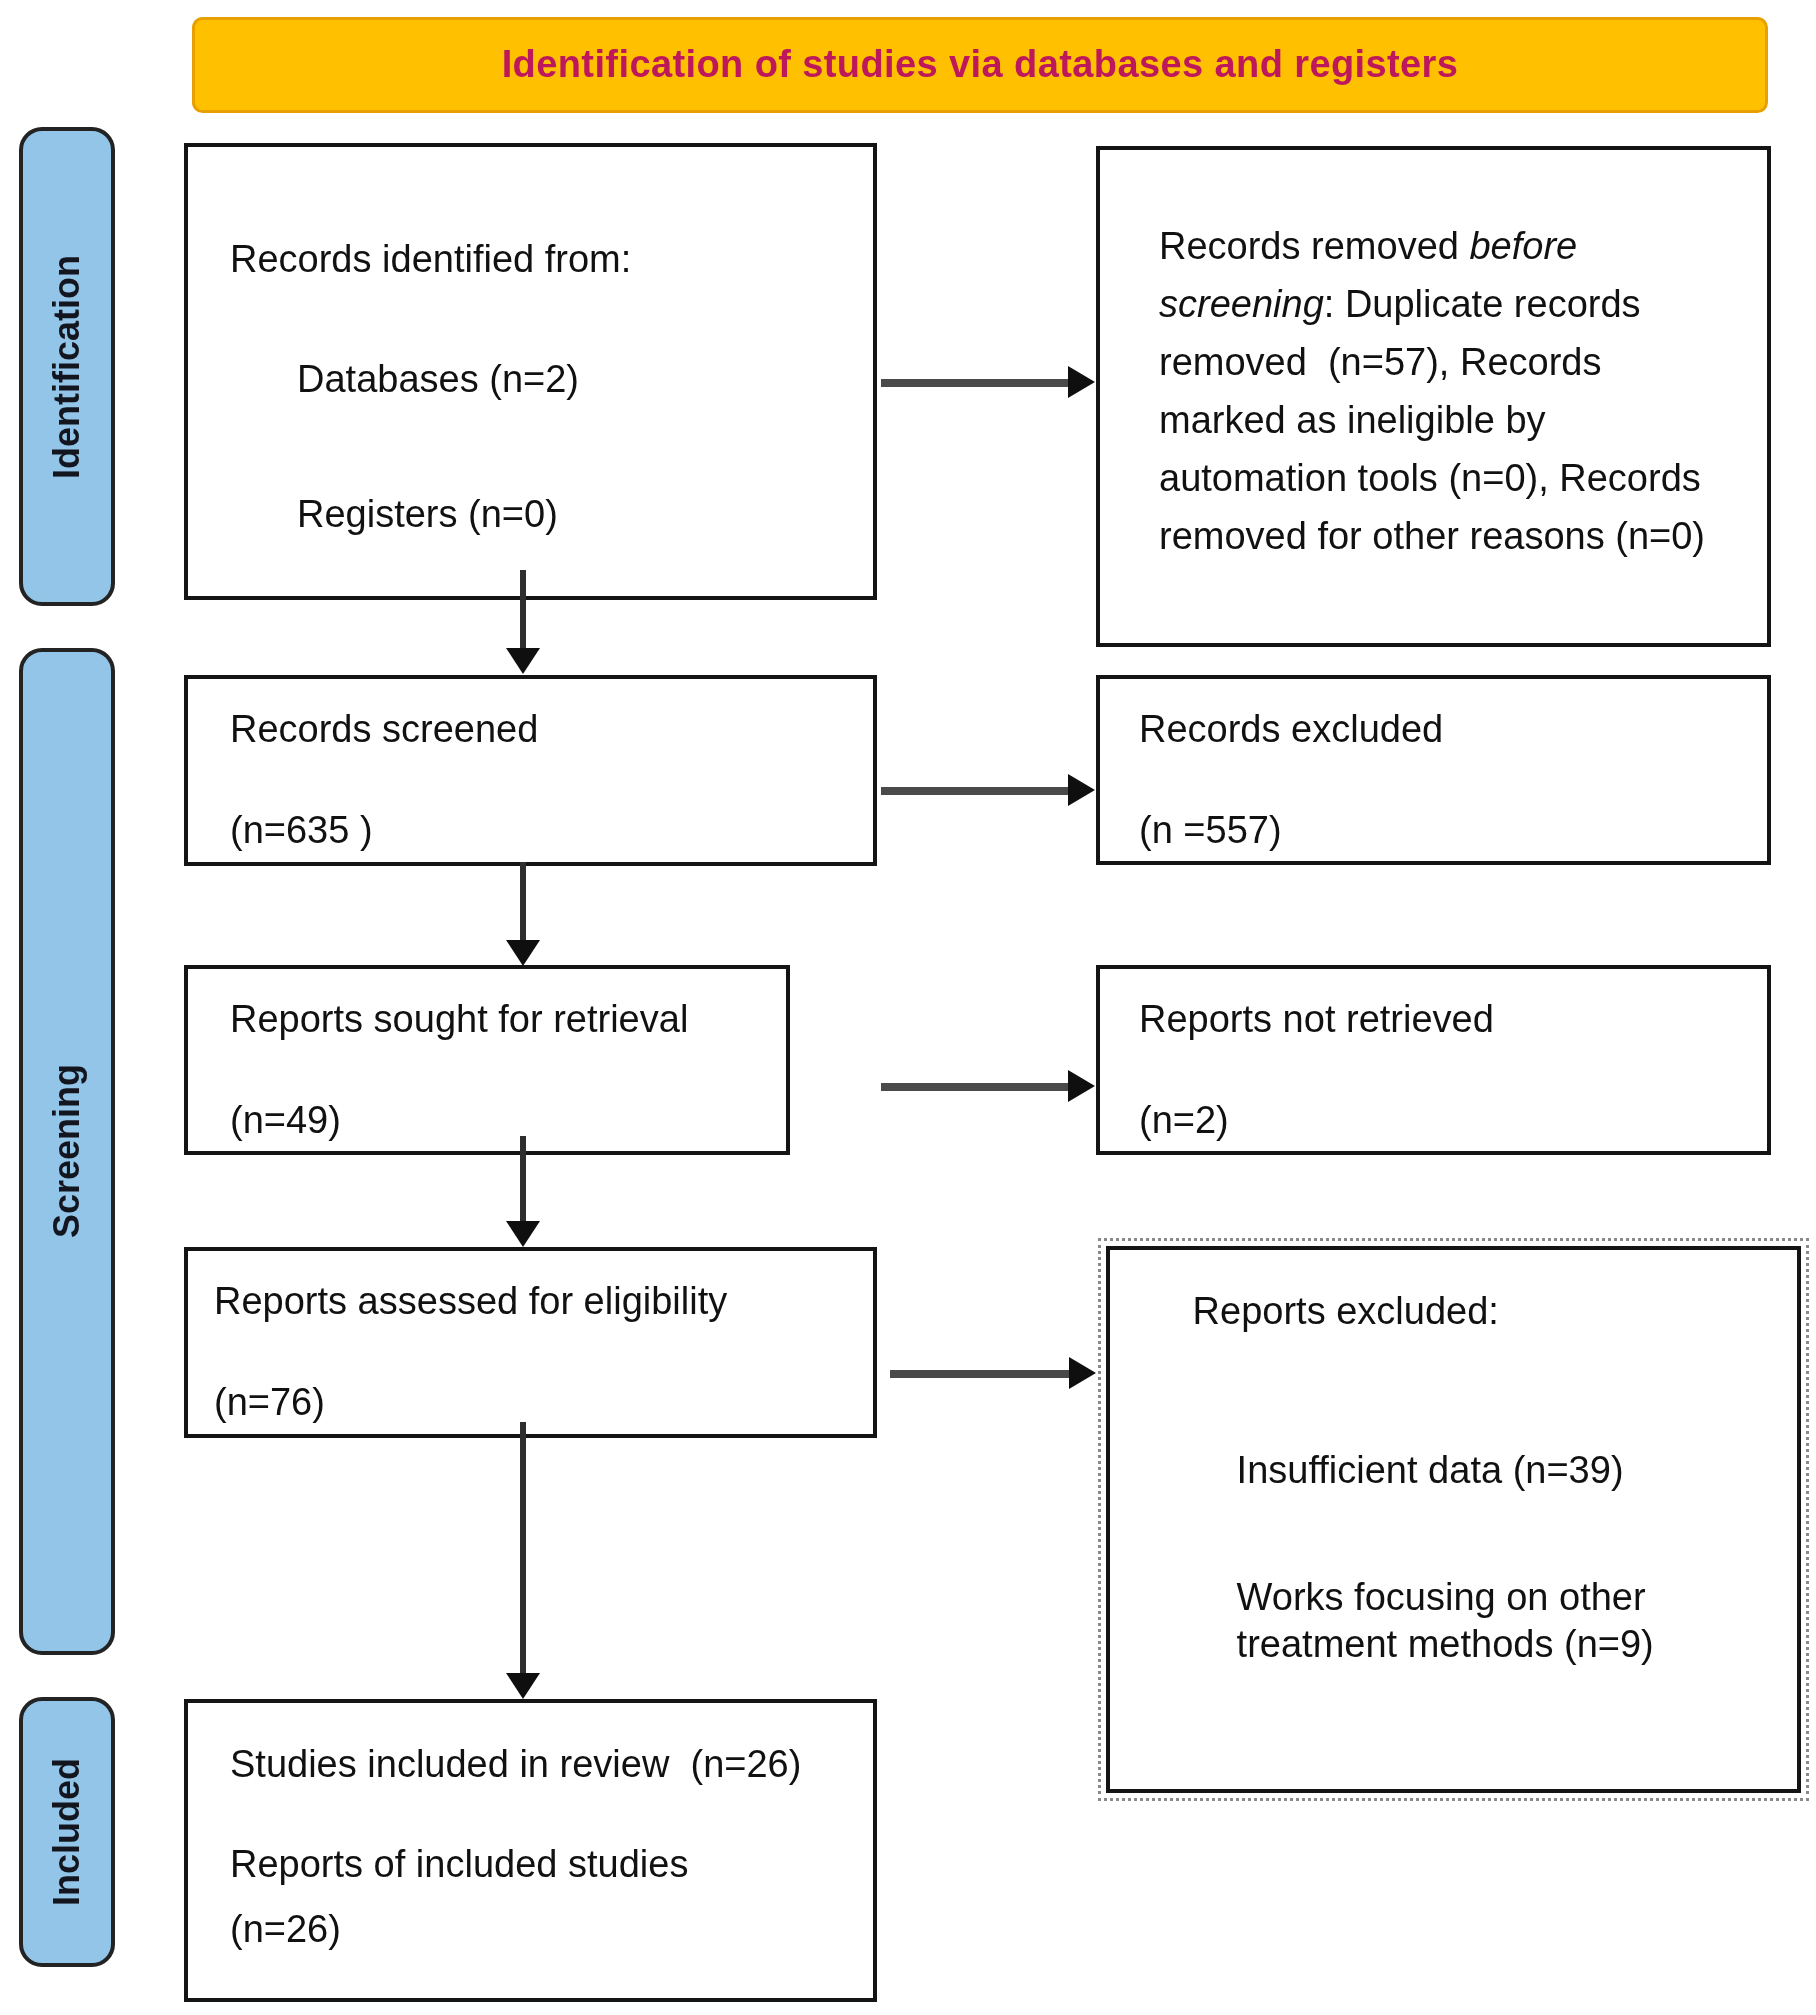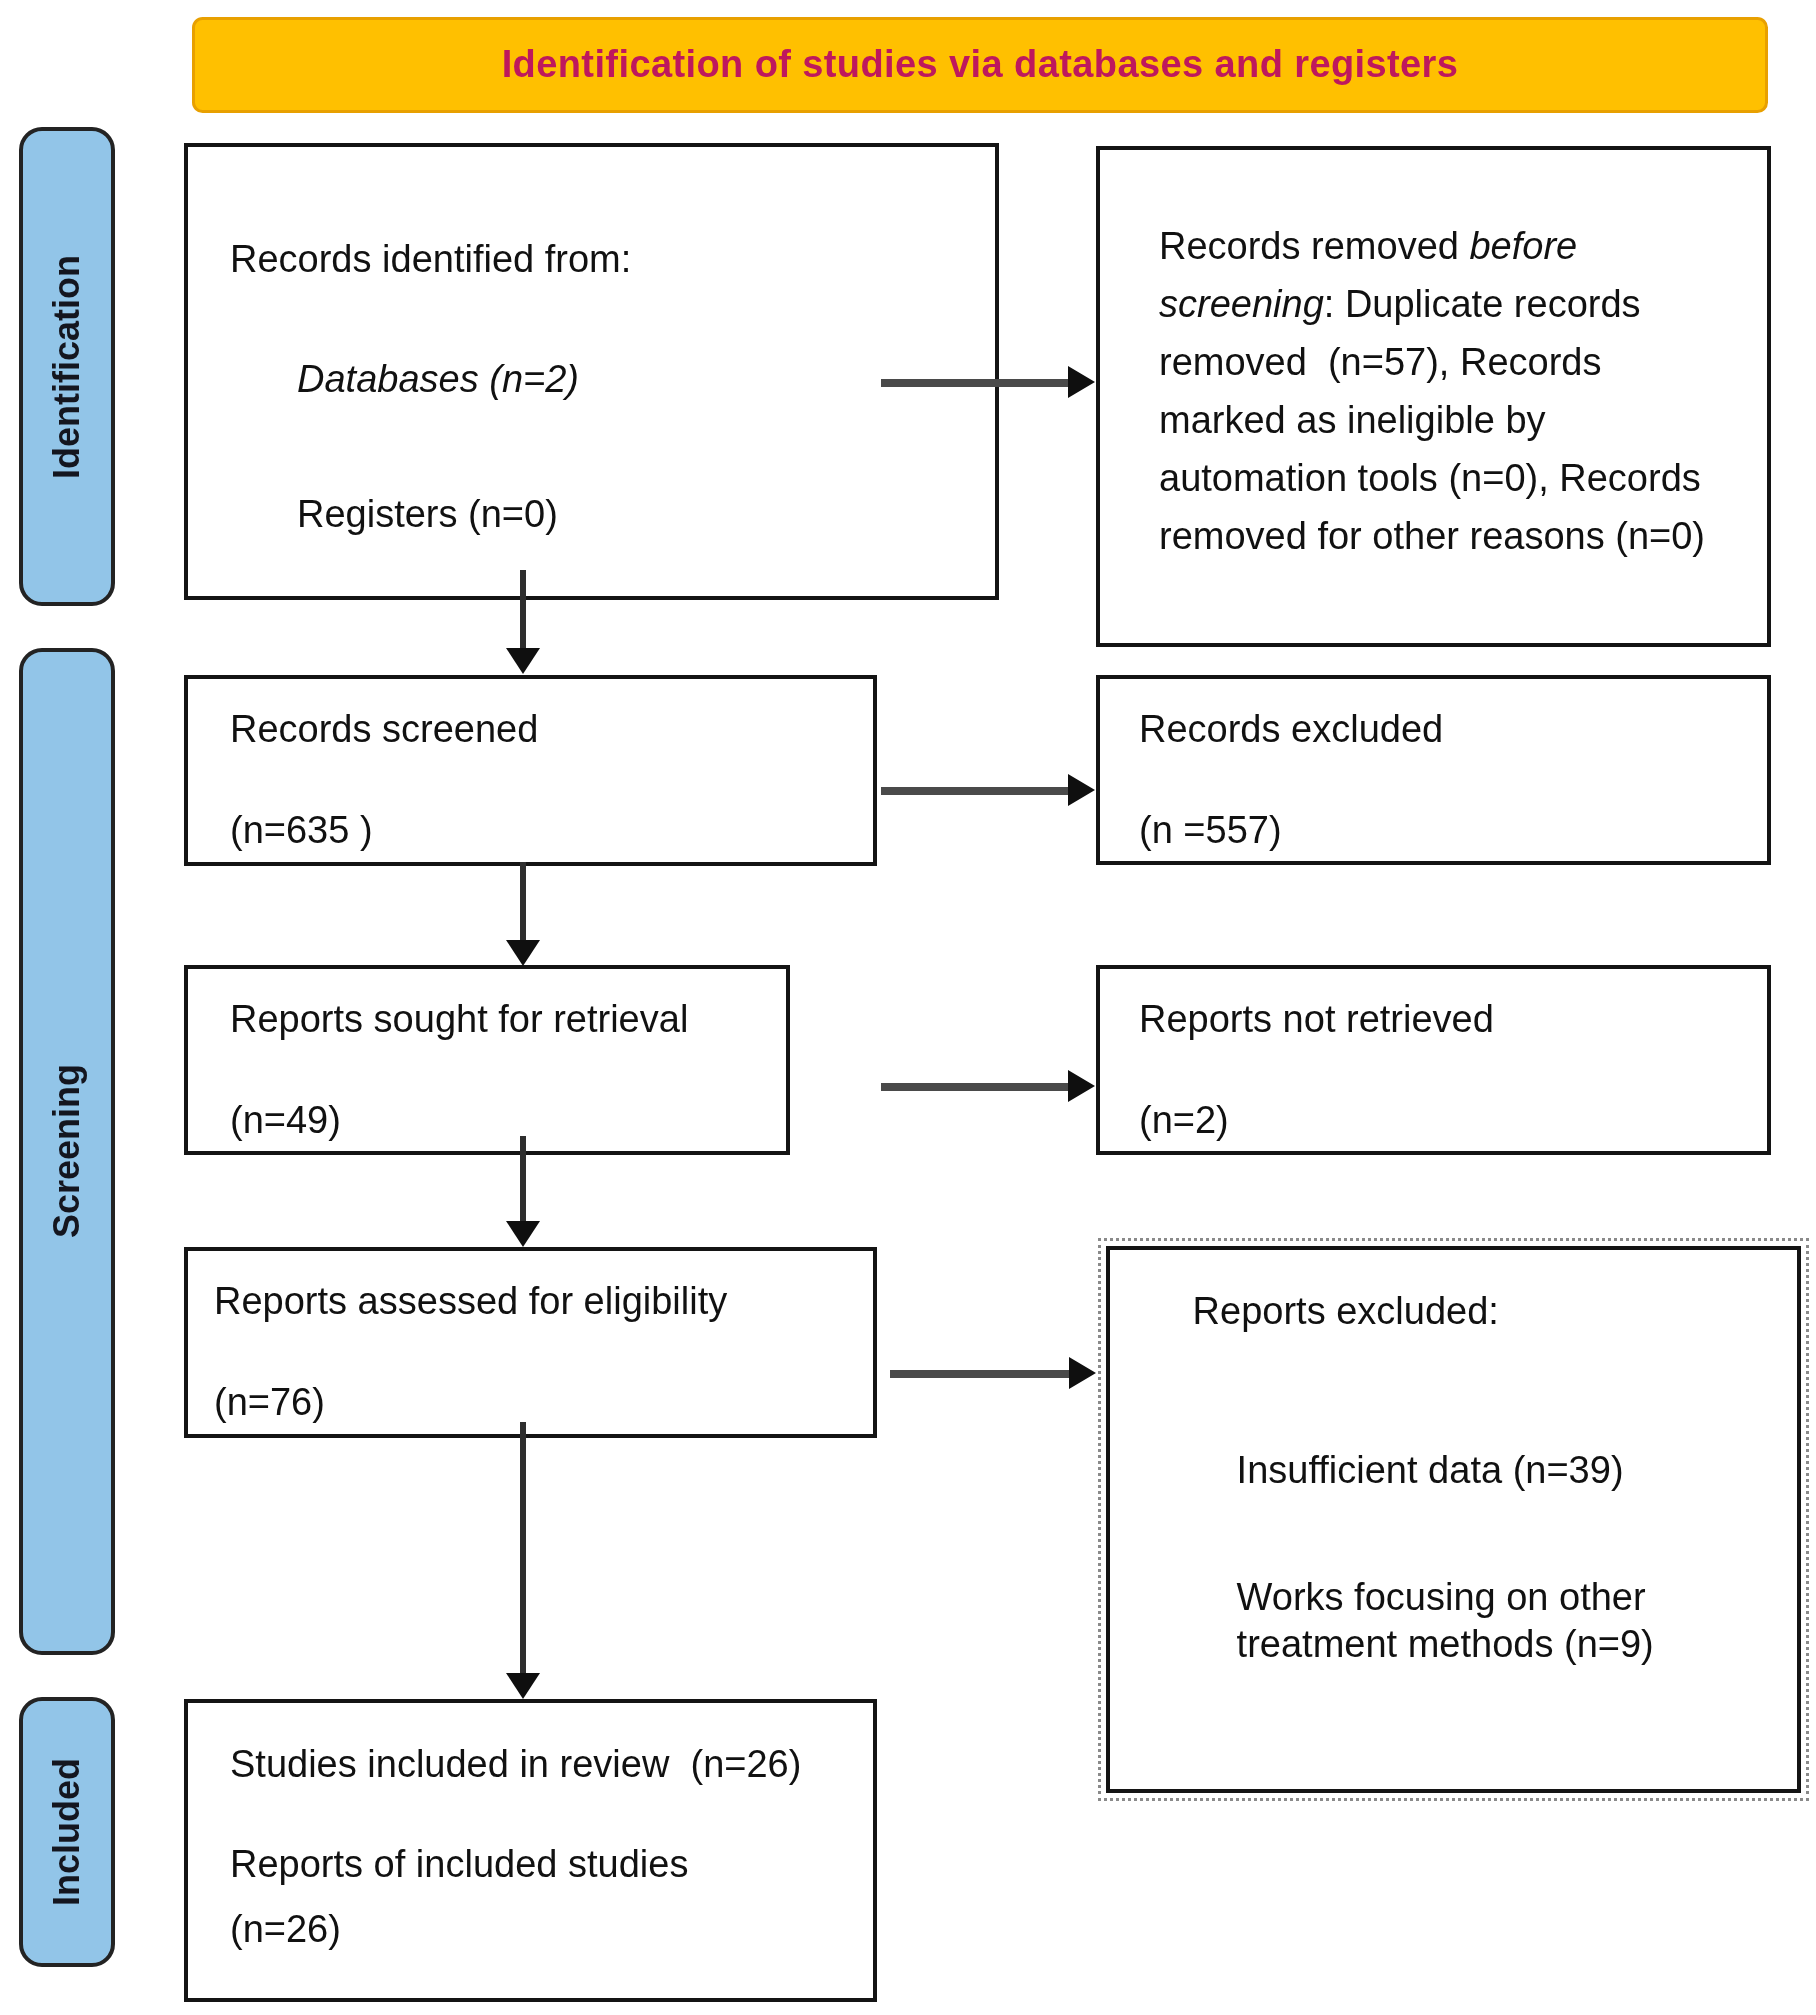--- a/index.html
+++ b/index.html
@@ -107,23 +107,23 @@
   <div class="stagebar" style="top:127px; height:479px;">
     <span class="vlabel">Identification</span>
   </div>
   <div class="stagebar" style="top:648px; height:1007px;">
     <span class="vlabel">Screening</span>
   </div>
   <div class="stagebar" style="top:1697px; height:270px;">
     <span class="vlabel">Included</span>
   </div>
 
-  <div class="fbox" style="left:184px; top:143px; width:815px; height:457px; padding:89px 23px 16px 42px;">
+  <div class="fbox" style="left:184px; top:143px; width:693px; height:457px; padding:89px 23px 16px 42px;">
     <div class="line">Records identified from:</div>
-    <div class="line" style="margin:74px 0 0 67px;font-style:italic;">Databases (n=2)</div>
+    <div class="line" style="margin:74px 0 0 67px;">Databases (n=2)</div>
     <div class="line" style="margin:89px 0 0 67px;">Registers (n=0)</div>
   </div>
 
   <div class="fbox" style="left:1096px; top:146px; width:675px; height:501px; padding:67px 35px 0 59px;">
     <div class="para"><span>Records removed </span><span class="italic">before screening</span><span>: Duplicate records removed  (n=57), Records marked as ineligible by automation tools (n=0), Records removed for other reasons (n=0)</span></div>
   </div>
 
   <div class="fbox" style="left:184px; top:675px; width:693px; height:191px; padding:27px 23px 0 42px;">
     <div class="line">Records screened</div>
     <div class="line" style="margin-top:55px;">(n=635 )</div>

